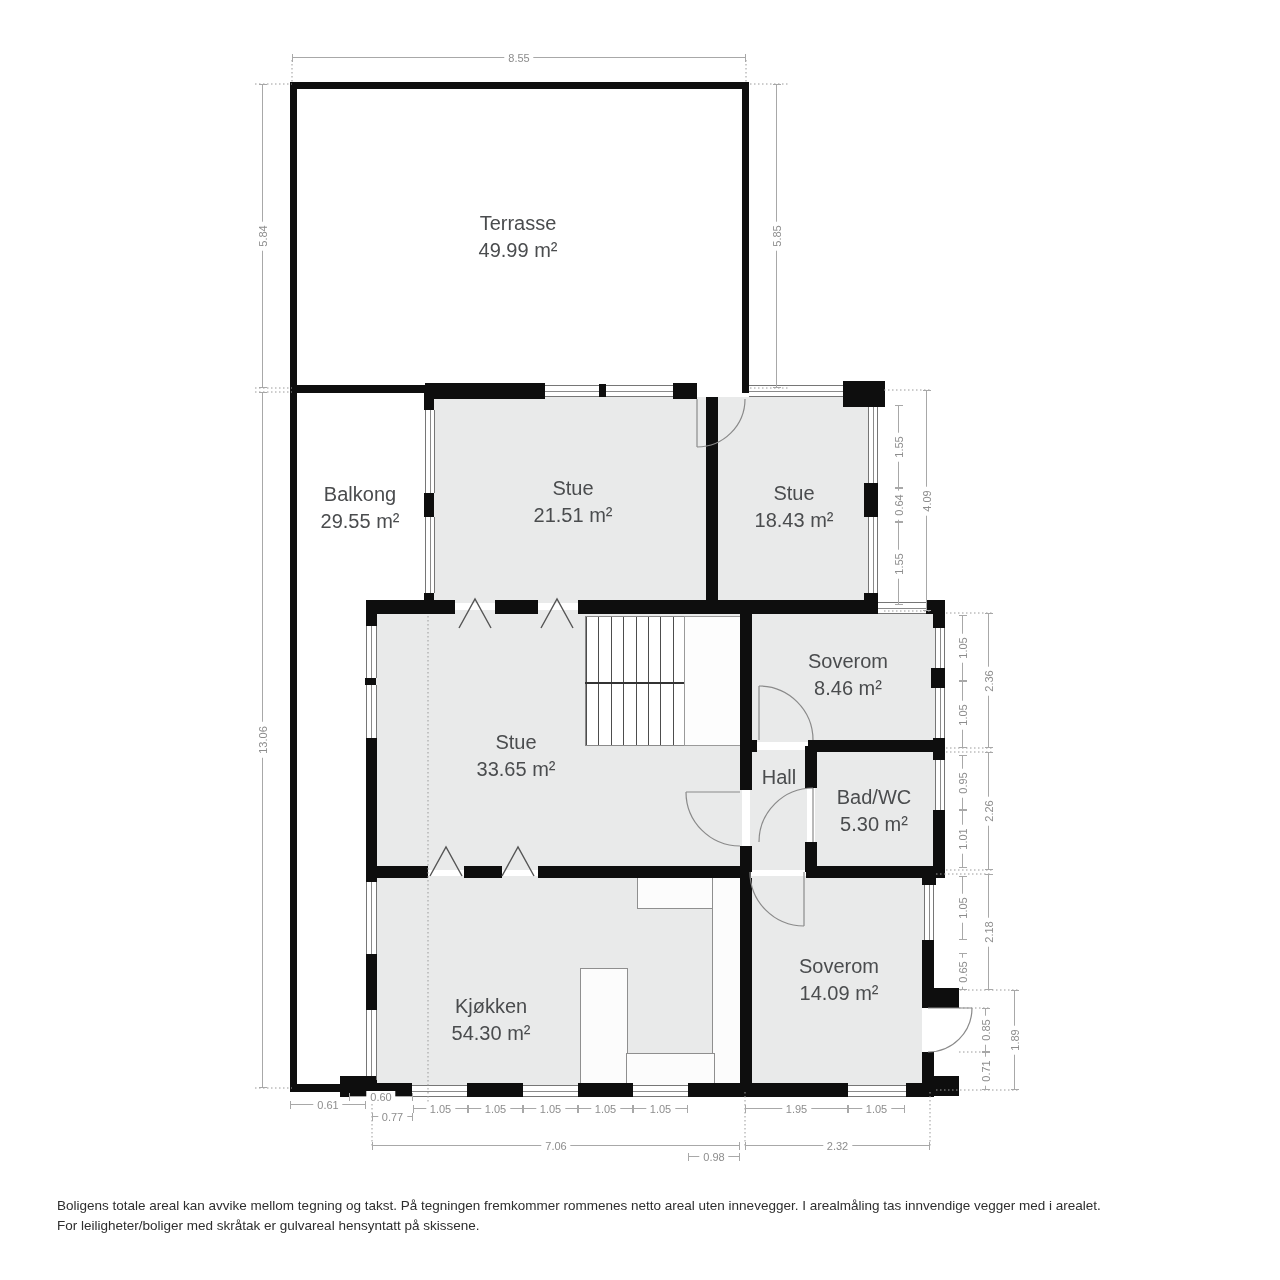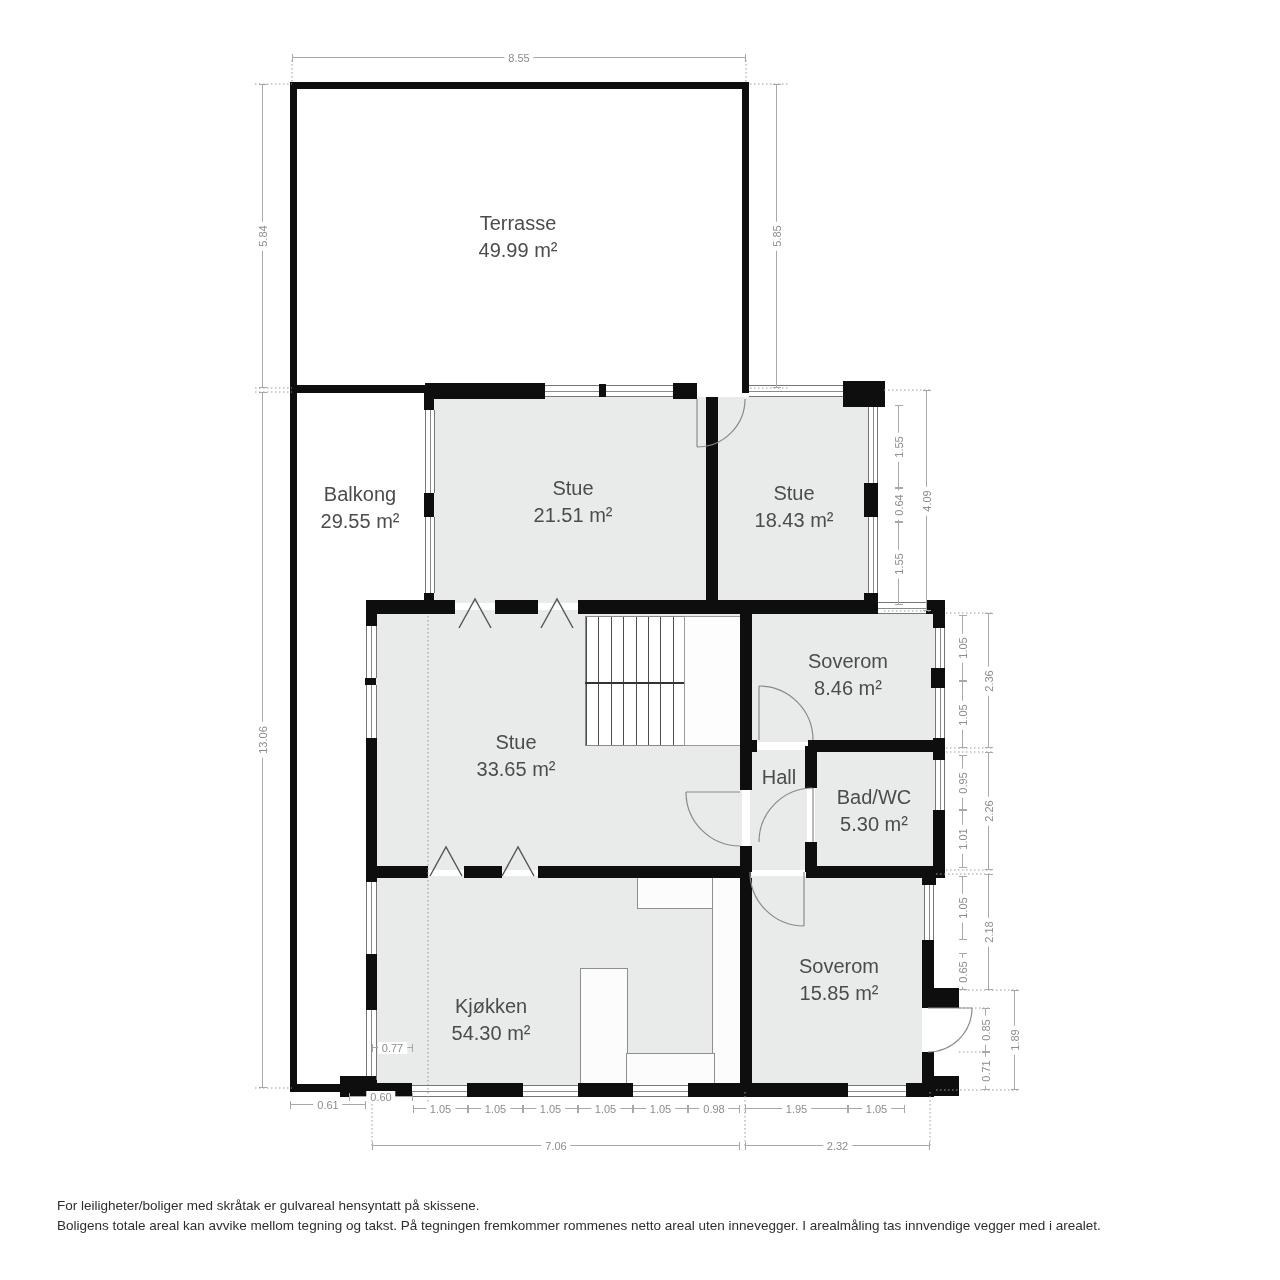--- a/index.html
+++ b/index.html
@@ -240,21 +240,21 @@
   <div class="rlabel" style="left:874px;top:811px;">
     <div>Bad/WC</div>
     <div>5.30 m²</div>
   </div>
   <div class="rlabel" style="left:491px;top:1020px;">
     <div>Kjøkken</div>
     <div>54.30 m²</div>
   </div>
   <div class="rlabel" style="left:839px;top:980px;">
     <div>Soverom</div>
-    <div>15.85 m²</div>
+    <div>14.09 m²</div>
   </div>
 
   <div class="dimh" style="left:292px;top:57px;width:454px;">
       <span>8.55</span>
     </div>
   <div class="dimv" style="left:262px;top:84px;height:304px;">
       <span>5.84</span>
     </div>
   <div class="dimv" style="left:776px;top:84px;height:304px;">
       <span>5.85</span>
@@ -315,52 +315,52 @@
   <div class="dimv" style="left:1014px;top:990px;height:100px;">
       <span>1.89</span>
     </div>
 
   <div class="dimh" style="left:290px;top:1104px;width:76px;">
       <span>0.61</span>
     </div>
   <div class="dimh" style="left:349px;top:1096px;width:64px;">
       <span>0.60</span>
     </div>
-  <div class="dimh" style="left:372px;top:1047px;width:41px;">
+  <div class="dimh" style="left:372px;top:1116px;width:41px;">
       <span>0.77</span>
     </div>
   <div class="dimh" style="left:413px;top:1108px;width:55px;">
       <span>1.05</span>
     </div>
   <div class="dimh" style="left:468px;top:1108px;width:55px;">
       <span>1.05</span>
     </div>
   <div class="dimh" style="left:523px;top:1108px;width:55px;">
       <span>1.05</span>
     </div>
   <div class="dimh" style="left:578px;top:1108px;width:55px;">
       <span>1.05</span>
     </div>
   <div class="dimh" style="left:633px;top:1108px;width:55px;">
       <span>1.05</span>
     </div>
-  <div class="dimh" style="left:688px;top:1108px;width:52px;">
+  <div class="dimh" style="left:688px;top:1156px;width:52px;">
       <span>0.98</span>
     </div>
   <div class="dimh" style="left:745px;top:1108px;width:103px;">
       <span>1.95</span>
     </div>
   <div class="dimh" style="left:848px;top:1108px;width:57px;">
       <span>1.05</span>
     </div>
   <div class="dimh" style="left:372px;top:1145px;width:368px;">
       <span>7.06</span>
     </div>
   <div class="dimh" style="left:745px;top:1145px;width:185px;">
       <span>2.32</span>
     </div>
 
   <div class="footer">
+    <div>Boligens totale areal kan avvike mellom tegning og takst. På tegningen fremkommer rommenes netto areal uten innevegger. I arealmåling tas innvendige vegger med i arealet.</div>
     <div>For leiligheter/boliger med skråtak er gulvareal hensyntatt på skissene.</div>
-    <div>Boligens totale areal kan avvike mellom tegning og takst. På tegningen fremkommer rommenes netto areal uten innevegger. I arealmåling tas innvendige vegger med i arealet.</div>
   </div>
 
 </div>
 
 </body></html>

